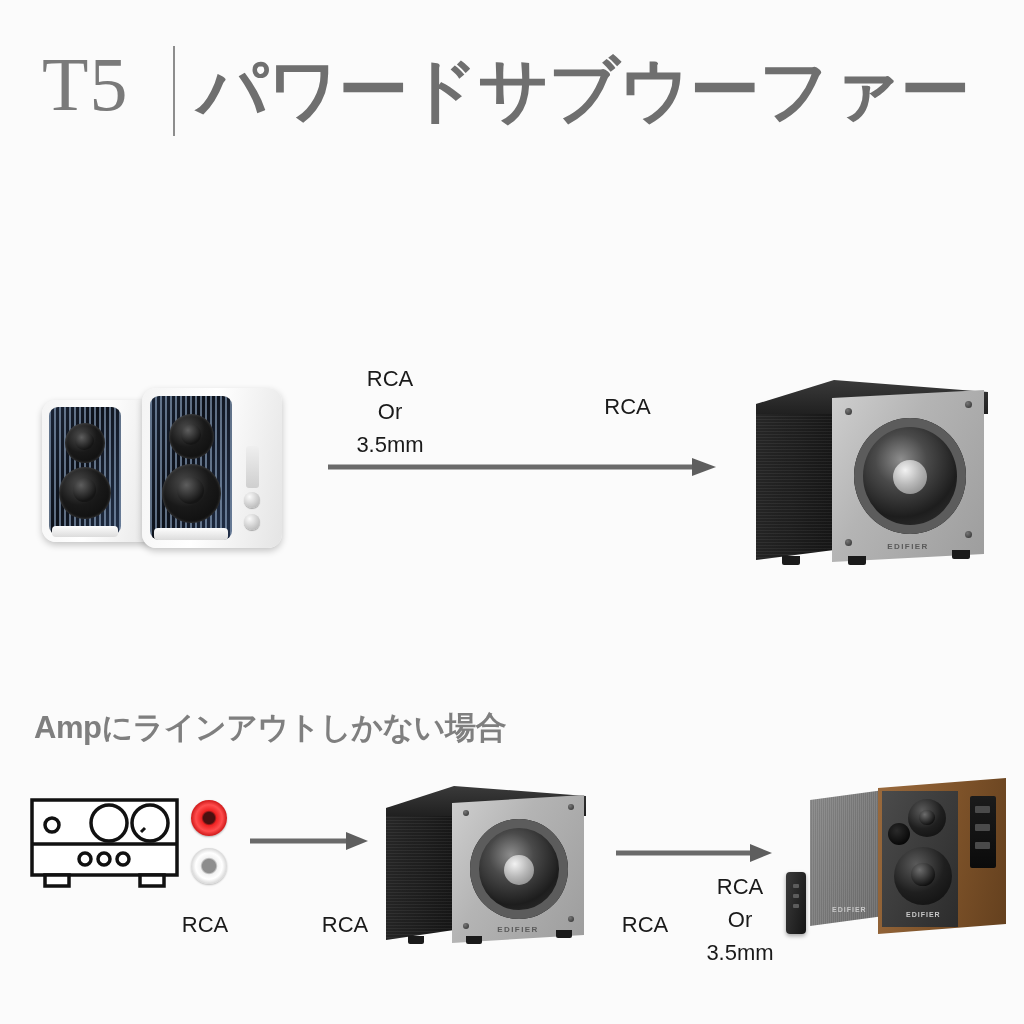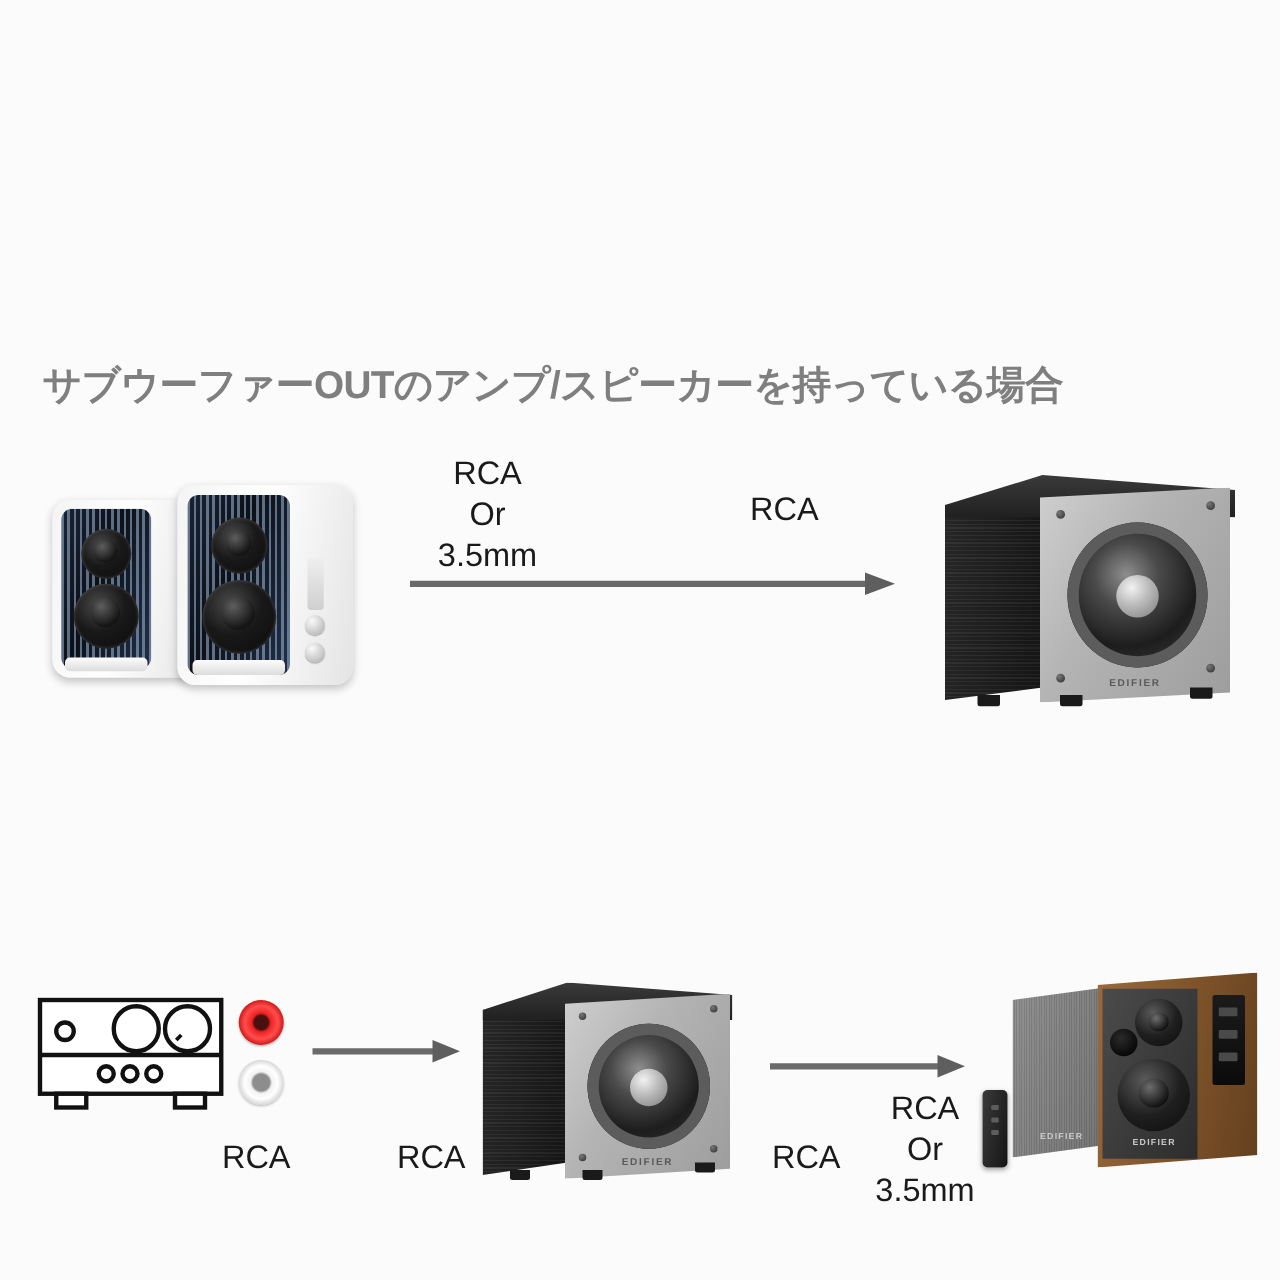--- a/index.html
+++ b/index.html
@@ -72,21 +72,21 @@
     white-space: nowrap;
   }
   #sec1-heading { left: 36px; top: 203px; }
   #sec1-subtitle { left: 34px; top: 288px; }
   #sec2-heading { left: 36px; top: 622px; }
   #sec2-subtitle { left: 34px; top: 708px; }
 
   
   .cable-label {
     position: absolute;
-    font-size: 26px;
+    font-size: 22px;
     line-height: 34px;
     color: #1a1a1a;
     text-align: center;
     white-space: nowrap;
   }
   .cable-label.multi { line-height: 33px; }
   #lbl-s1-left  { left: 330px; top: 362px; width: 120px; }
   #lbl-s1-right { left: 570px; top: 390px; width: 115px; }
   #lbl-s2-a { left: 150px; top: 908px; width: 110px; }
   #lbl-s2-b { left: 290px; top: 908px; width: 110px; }
@@ -265,22 +265,26 @@
     letter-spacing: 1px;
     color: #c8c8c8;
     font-weight: 700;
   }
 </style>
 </head>
 <body>
 
 <div id="page">
 
-
-  <div class="section-subtitle" id="sec1-subtitle">サブウーファーOUTのアンプ/スピーカーを持っている場合</div>
+  <div id="header">
+    <div id="model-code">T5</div>
+    <div id="title-divider"></div>
+    <div id="header-title">パワードサブウーファー</div>
+  </div>
+
 
   <div class="product" style="left:34px; top:378px; width:280px; height:180px;">
 
     <div class="ws-unit" style="left:8px; top:22px; width:118px; height:142px;">
       <div class="ws-face" style="left:7px; top:7px; width:72px; height:128px;">
         <div class="ws-drv" style="left:16px; top:16px; width:40px; height:40px;"></div>
         <div class="ws-drv" style="left:10px; top:60px; width:52px; height:52px;"></div>
       </div>
       <div class="ws-base" style="left:10px; top:126px; width:66px; height:11px;"></div>
     </div>
@@ -323,20 +327,21 @@
       <div class="sub-screw" style="left:133px; top:11px; width:7px; height:7px;"></div>
       <div class="sub-screw" style="left:13px; top:149px; width:7px; height:7px;"></div>
       <div class="sub-screw" style="left:133px; top:141px; width:7px; height:7px;"></div>
       <div class="sub-logo" style="left:46px; top:152px; width:60px;">EDIFIER</div>
     </div>
     <div class="sub-foot" style="left:26px; top:186px; width:18px; height:9px;"></div>
     <div class="sub-foot" style="left:92px; top:186px; width:18px; height:9px;"></div>
     <div class="sub-foot" style="left:196px; top:180px; width:18px; height:9px;"></div>
   </div>
 
+  <div class="section-subtitle" id="sec2-subtitle">Ampにラインアウトしかない場合</div>
 
   <div class="amp-wrap" style="left:28px; top:795px; width:160px; height:95px;">
     <svg width="160" height="95" viewBox="0 0 160 95">
       <rect x="4" y="5" width="145" height="75" fill="#ffffff" stroke="#111111" stroke-width="3.5"></rect>
       <line x1="4" y1="49" x2="149" y2="49" stroke="#111111" stroke-width="3.5"></line>
       <circle cx="81" cy="28" r="18" fill="#ffffff" stroke="#111111" stroke-width="3.5"></circle>
       <circle cx="122" cy="28" r="18" fill="#ffffff" stroke="#111111" stroke-width="3.5"></circle>
       <line x1="113" y1="37" x2="117" y2="33" stroke="#111111" stroke-width="3"></line>
       <circle cx="24" cy="30" r="7" fill="#ffffff" stroke="#111111" stroke-width="3.5"></circle>
       <circle cx="57" cy="64" r="6" fill="#ffffff" stroke="#111111" stroke-width="3.5"></circle>

